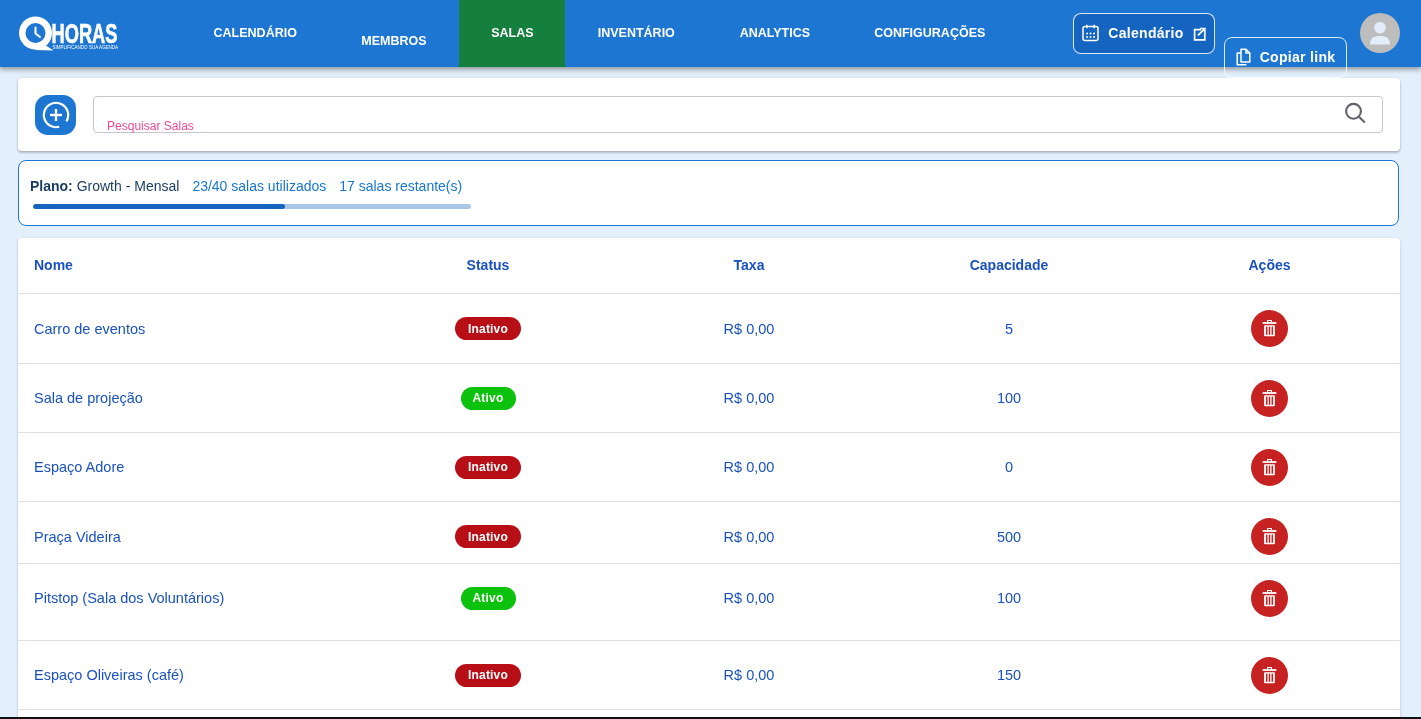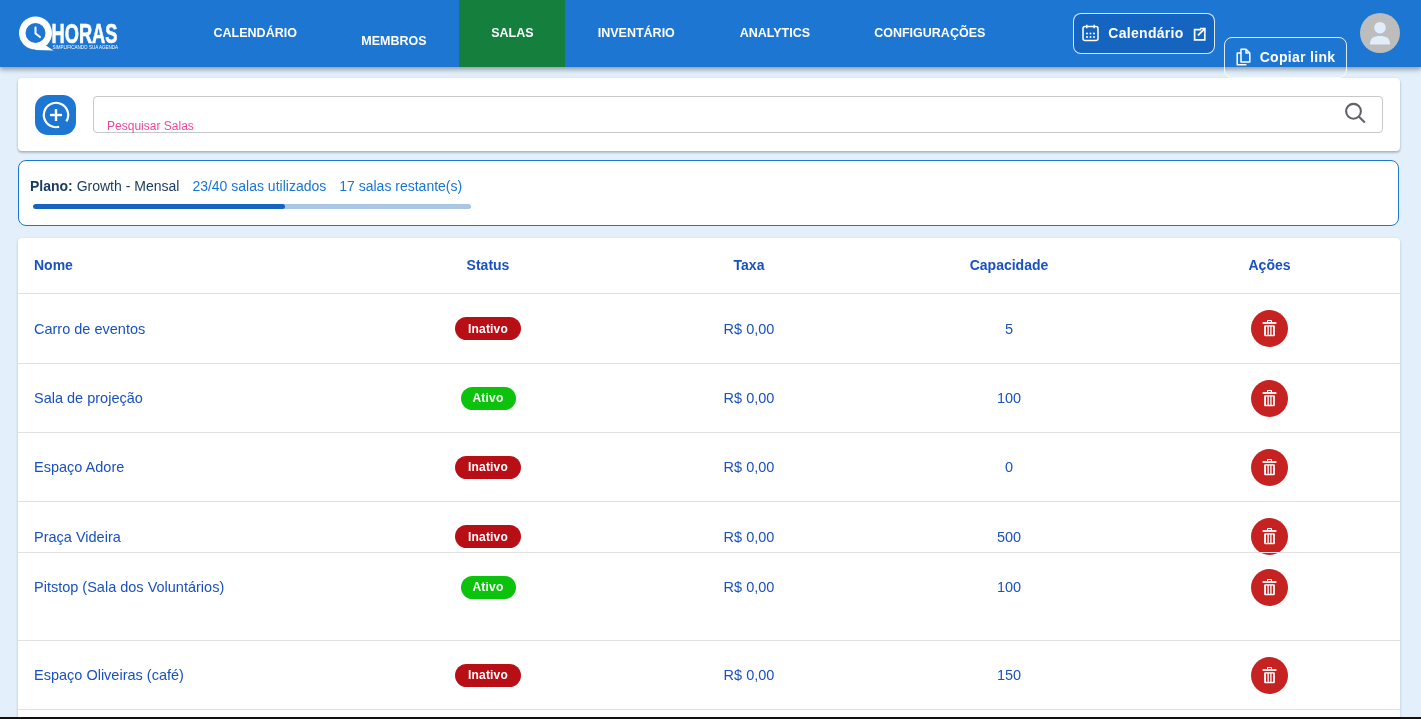--- a/index.html
+++ b/index.html
@@ -284,21 +284,21 @@
             <rect x="8.2" y="2" width="2.6" height="1.7" fill="#c62222"></rect>
             <rect x="2.6" y="3.1" width="13.8" height="1.8" fill="#ffffff"></rect>
             <rect x="4.1" y="6.2" width="10.8" height="11" rx="1" fill="#ffffff"></rect>
             <rect x="6" y="7.6" width="1.5" height="8.2" fill="#c62222"></rect>
             <rect x="8.78" y="7.6" width="1.5" height="8.2" fill="#c62222"></rect>
             <rect x="11.56" y="7.6" width="1.5" height="8.2" fill="#c62222"></rect>
           </svg>
         </span>
       </div>
     </div>
-    <div class="row" style="top:314px; height:69.2px;">
+    <div class="row" style="top:325px; height:69.2px;">
       <div class="cell c-name">Pitstop (Sala dos Voluntários)</div>
       <div class="cell c-status">
         <span class="pill on">Ativo</span>
       </div>
       <div class="cell c-taxa">R$ 0,00</div>
       <div class="cell c-cap">100</div>
       <div class="cell c-ac">
         <span class="trash">
           <svg width="19" height="19" viewBox="0 0 19 19">
             <rect x="7" y="0.9" width="5" height="2.8" rx="0.6" fill="#ffffff"></rect>

